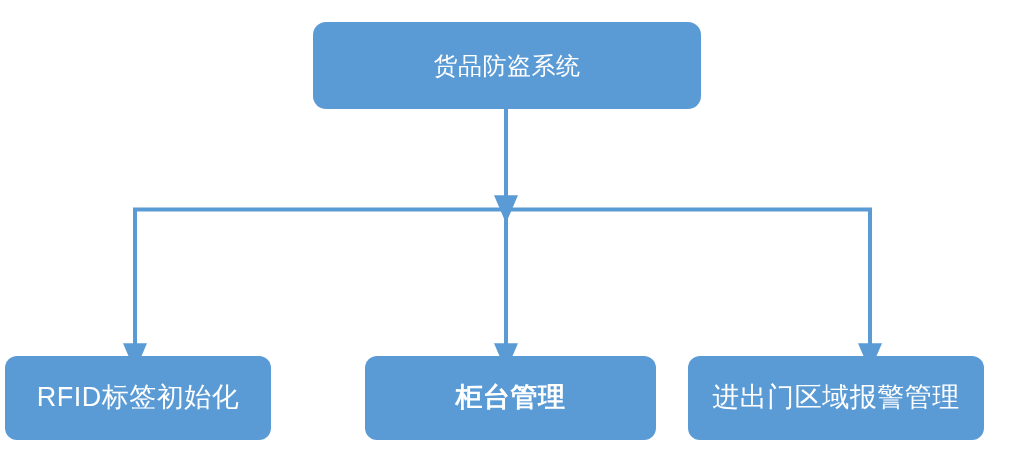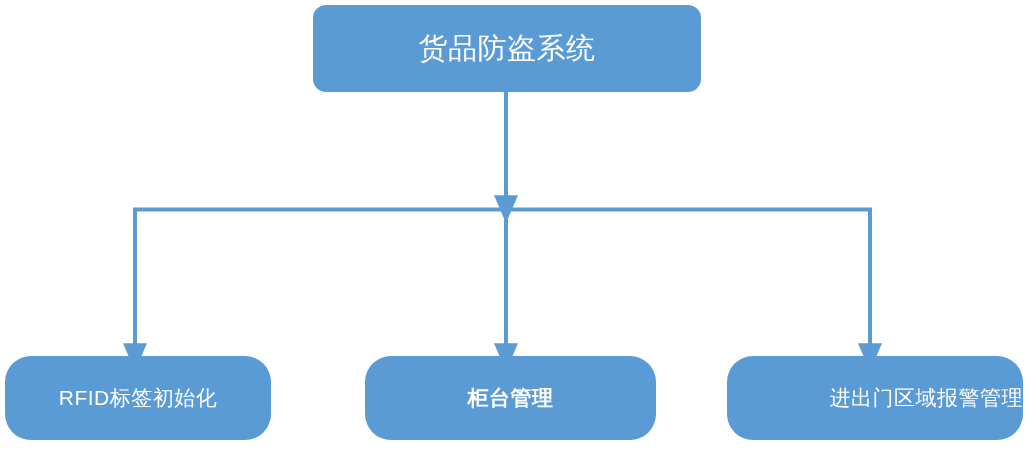--- a/index.html
+++ b/index.html
@@ -36,45 +36,44 @@
     color: #ffffff;
     background: #5B9BD5;
     border-radius: 14px;
     line-height: 1.15;
     letter-spacing: 0.5px;
     white-space: nowrap;
     user-select: none;
   }
   .node.root {
     left: 313px;
-    top: 5px;
+    top: 22px;
     width: 388px;
     height: 87px;
     border-radius: 13px;
-    font-size: 29px;
+    font-size: 24px;
   }
   .node.leaf {
     top: 356px;
     height: 84px;
-    font-size: 21px;
-    border-radius: 26px;
+    font-size: 27px;
+    border-radius: 12px;
   }
   .node.leaf-1 {
     left: 5px;
     width: 266px;
   }
   .node.leaf-2 {
     left: 365px;
     width: 291px;
     font-weight: bold;
   }
   .node.leaf-3 {
-    left: 727px;
+    left: 688px;
     width: 296px;
-    justify-content: flex-end;
   }
 </style>
 </head>
 <body>
 
 <div id="diagram-canvas">
 
   <svg id="connector-layer" viewBox="0 0 1030 453" width="1030" height="453">
     <defs>
       <marker id="arrow-head" markerWidth="7" markerHeight="6" refX="0.2" refY="3" orient="auto" markerUnits="strokeWidth">

